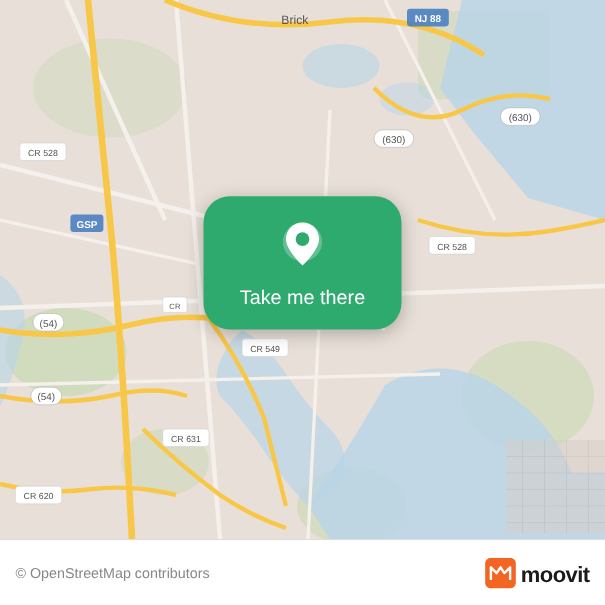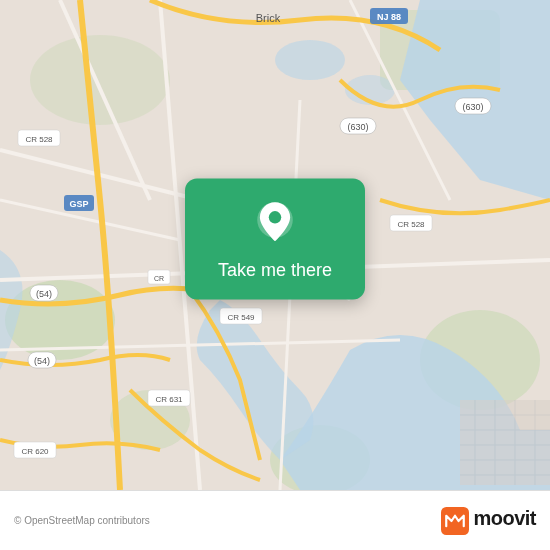--- a/index.html
+++ b/index.html
@@ -20,21 +20,21 @@
       background: #e8e0d8;
     }
 
     
     .overlay-card {
       position: absolute;
       top: 50%;
       left: 50%;
       transform: translate(-50%, -55%);
       background: #2eaa6e;
-      border-radius: 12px;
+      border-radius: 24px;
       padding: 22px 30px 18px 30px;
       display: flex;
       flex-direction: column;
       align-items: center;
       box-shadow: 0 4px 16px rgba(0,0,0,0.25);
       min-width: 180px;
     }
 
     .map-pin {
       width: 48px;
@@ -63,33 +63,33 @@
       padding: 0 14px;
       border-top: 1px solid #ddd;
     }
 
     .info-left {
       display: flex;
       flex-direction: column;
     }
 
     .attribution {
-      font-size: 10px;
+      font-size: 13px;
       color: #888;
     }
 
     .location-name {
       font-size: 14px;
       color: #333;
       font-weight: 400;
     }
 
     .moovit-logo {
       display: flex;
-      align-items: flex-start;
+      align-items: flex-end;
       gap: 4px;
     }
 
     .moovit-icon {
       width: 28px;
       height: 28px;
     }
 
     .moovit-text {
       font-size: 20px;

